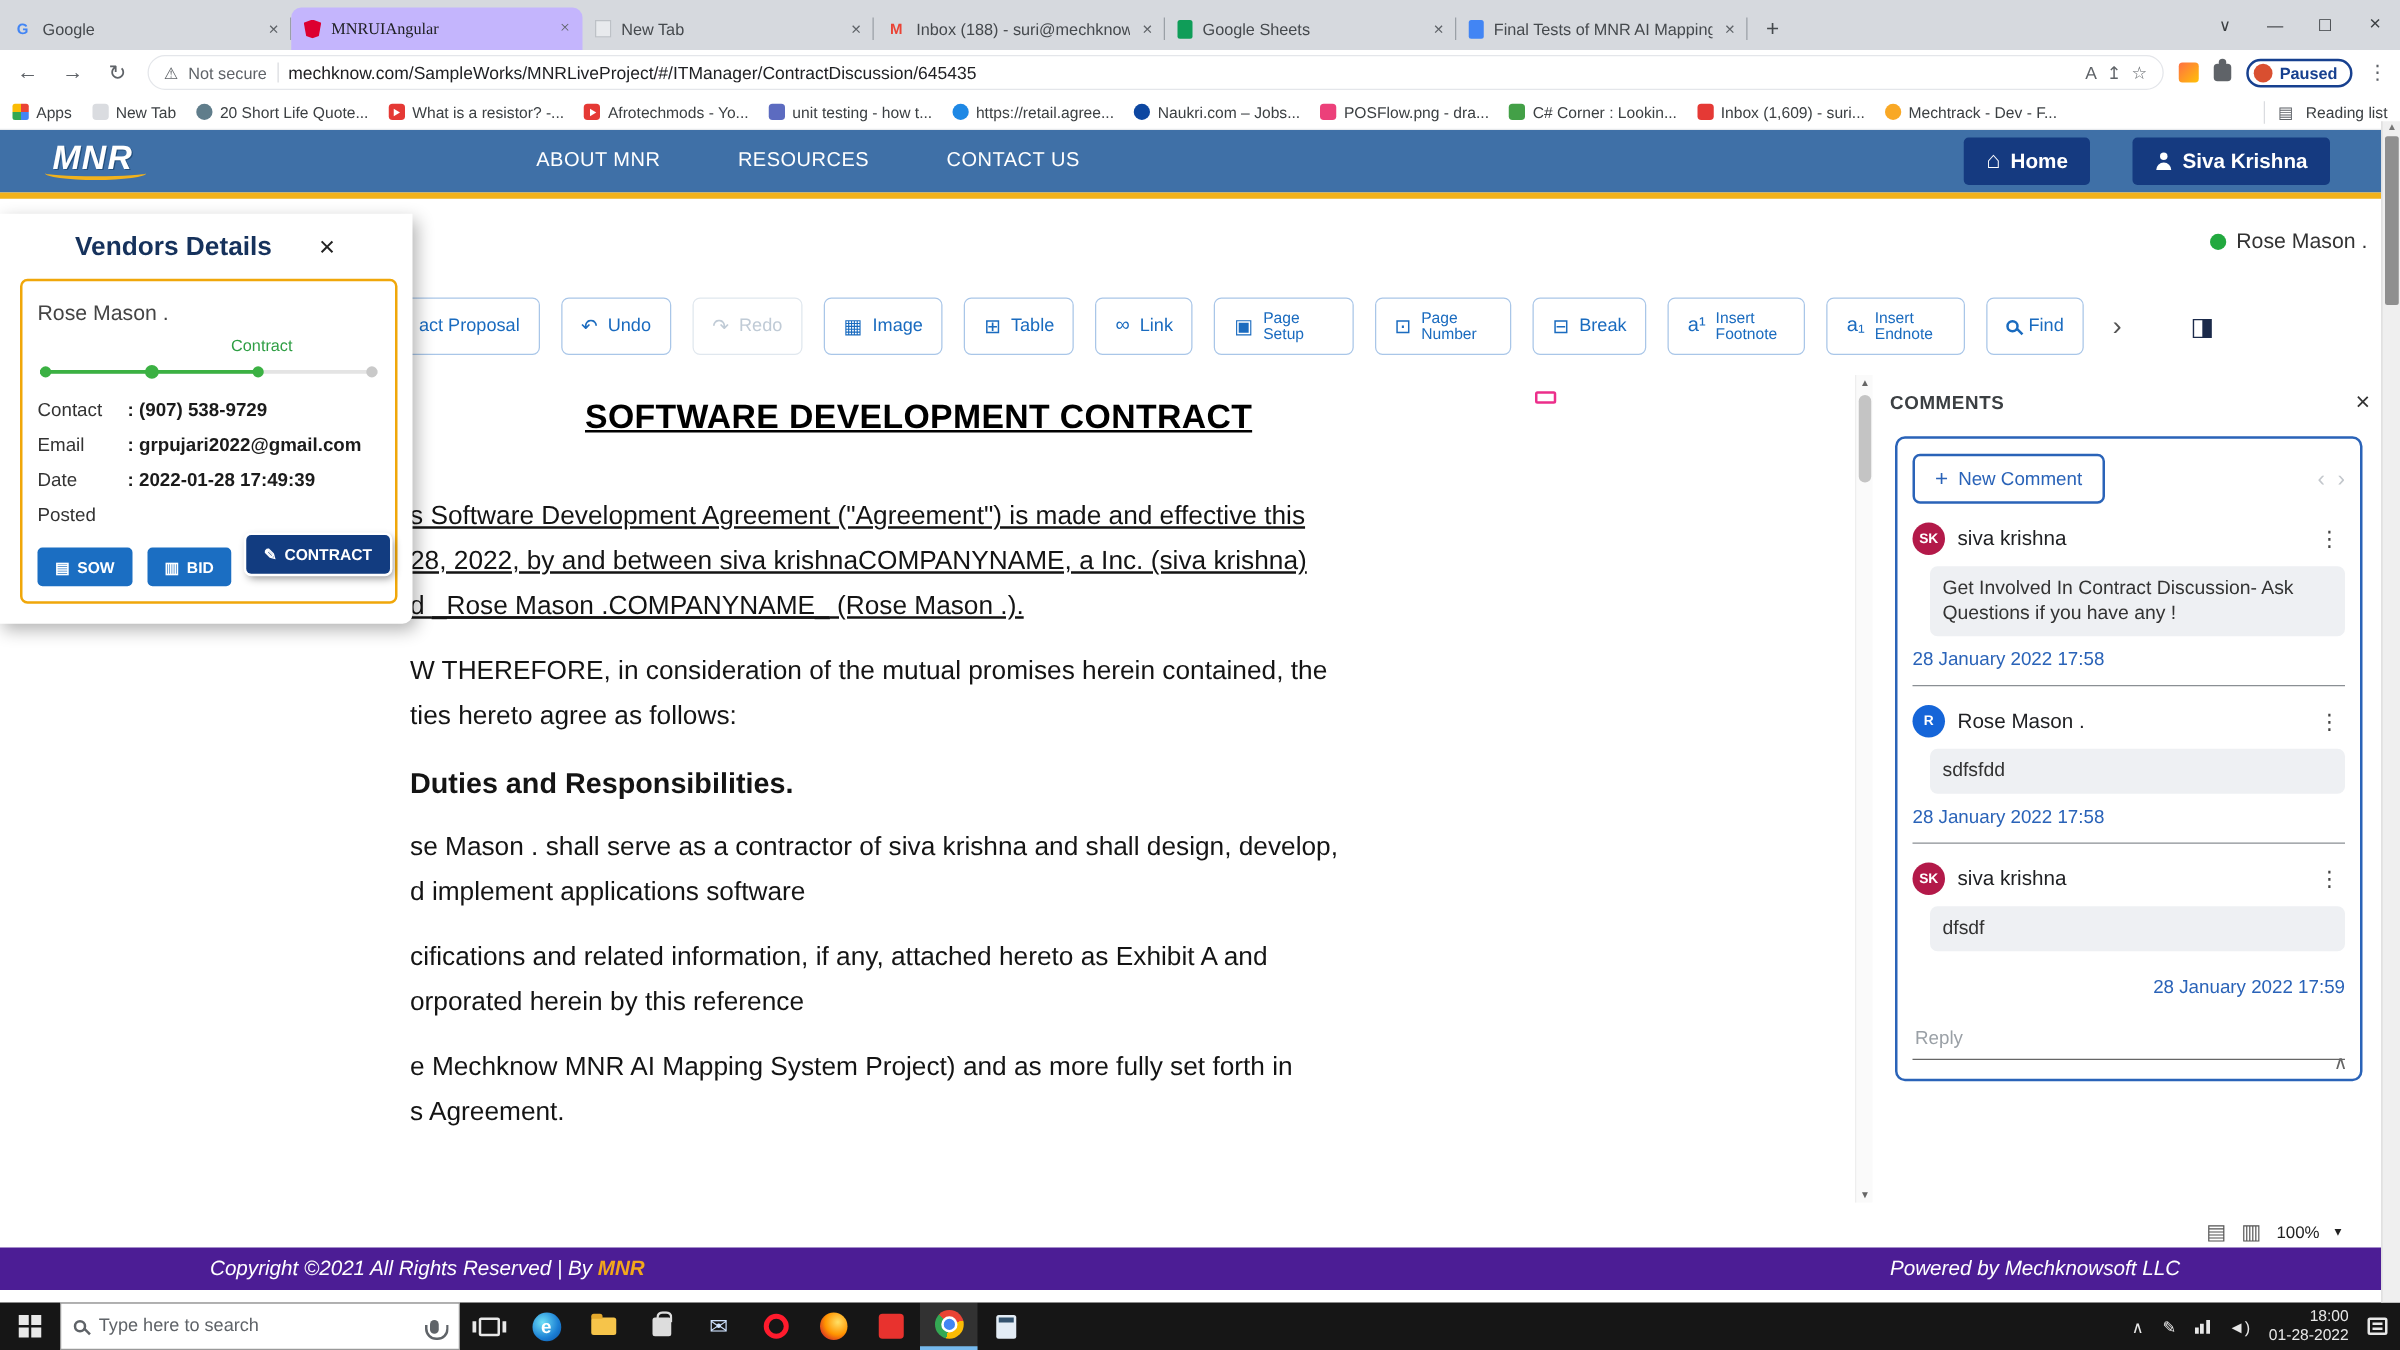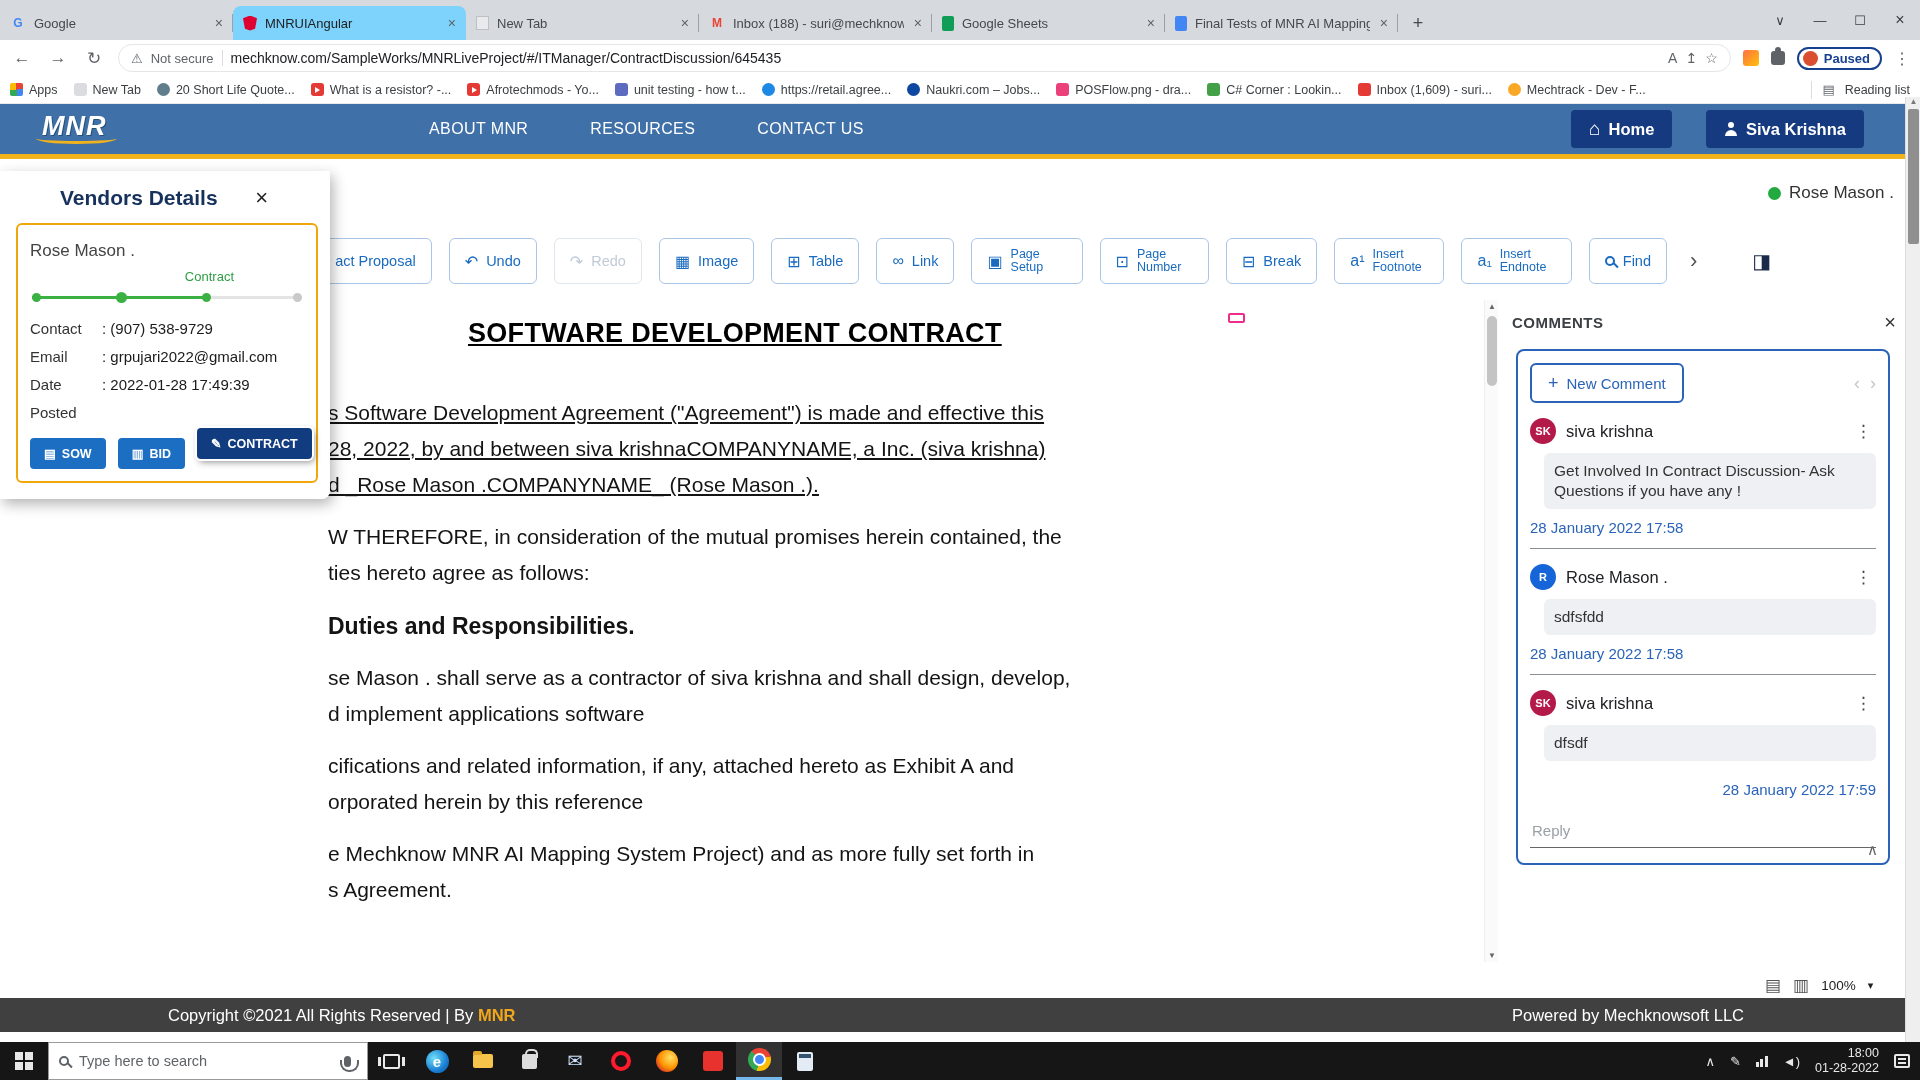--- a/index.html
+++ b/index.html
@@ -4,21 +4,21 @@
 <style>
   * { margin:0; padding:0; box-sizing:border-box; }
   html,body { width:1920px; height:1080px; }
   body { font-family:"Liberation Sans", sans-serif; background:#fff; }
   .screen { position:relative; width:1920px; height:1080px; overflow:hidden; background:#fff; }
 
   
   .tabstrip { position:absolute; left:0; top:0; width:1920px; height:40px; background:#d6d9de; display:flex; align-items:flex-end; }
   .tab { width:233px; height:34px; display:flex; align-items:center; gap:8px; padding:0 8px 0 10px; border-radius:8px 8px 0 0; color:#45494d; position:relative; }
   .tab:not(.active)::after { content:""; position:absolute; right:0; top:8px; bottom:8px; width:1px; background:#9aa0a6; }
-  .tab.active { background:#7dd3fc; color:#202124; }
+  .tab.active { background:#c4b5fd; color:#202124;font-family:Liberation Serif, serif; }
   .tab-label { flex:1; font-size:13px; white-space:nowrap; overflow:hidden; }
   .tab-close { font-size:14px; color:#5f6368; padding:0 2px; }
   .fav { width:16px; height:16px; display:inline-flex; align-items:center; justify-content:center; font-size:12px; font-weight:bold; flex:none; }
   .fav-google { color:#4285f4; }
   .fav-angular { width:14px; height:15px; background:#dd0031; clip-path:polygon(50% 0,100% 18%,86% 88%,50% 100%,14% 88%,0 18%); }
   .fav-newtab { width:13px; height:14px; background:#e8eaed; border:1px solid #bdc1c6; }
   .fav-gmail { color:#ea4335; }
   .fav-sheets { width:12px; height:15px; background:#0f9d58; border-radius:2px; }
   .fav-docs { width:12px; height:15px; background:#4285f4; border-radius:2px; }
   .newtab-btn { width:28px; height:28px; margin:0 0 3px 6px; display:flex; align-items:center; justify-content:center; font-size:18px; color:#45494d; border-radius:50%; }
@@ -149,28 +149,28 @@
   .slider { position:relative; height:14px; margin:6px 2px 10px; }
   .slider .track { position:absolute; left:0; right:0; top:6px; height:3px; background:#e4e4e4; }
   .slider .fill { position:absolute; left:0; width:65%; top:6px; height:3px; background:#3bb143; }
   .knob { position:absolute; top:3px; width:9px; height:9px; border-radius:50%; background:#3bb143; }
   .knob.k1 { left:0; }
   .knob.k2 { left:31%; width:11px; height:11px; top:2px; }
   .knob.k3 { left:63%; }
   .knob.k4 { left:calc(100% - 9px); background:#c9c9c9; }
   .vp-row { display:flex; font-size:15px; color:#222; height:28px; align-items:center; }
   .vp-label { width:72px; color:#333; }
-  .vp-value { font-weight:normal; color:#1b1b1b; }
+  .vp-value { font-weight:bold; color:#1b1b1b; }
   .vp-btns { display:flex; align-items:flex-end; gap:12px; margin-top:12px; }
   .vbtn { border:none; border-radius:4px; color:#fff; font-size:12.5px; font-weight:bold; display:flex; align-items:center; gap:6px; padding:8px 14px; font-family:inherit; }
   .vbtn.sow,.vbtn.bid { background:#1b6ec2; }
   .vbtn.contract { background:#123c80; transform:translateY(-10px); box-shadow:0 0 0 2px #fff,2px 3px 7px rgba(0,0,0,.45); }
 
   
-  .footer { position:absolute; left:0; top:998px; width:1905px; height:34px; background:#404040; color:#fff; font-size:16.5px; }
+  .footer { position:absolute; left:0; top:998px; width:1905px; height:34px; background:#4c1d95; color:#fff; font-size:16.5px;font-style:italic; }
   .footer .fleft { position:absolute; left:168px; top:8px; }
   .footer .brand { color:#f2a71b; font-weight:bold; }
   .footer .fright { position:absolute; left:1512px; top:8px; }
 
   
   .taskbar { position:absolute; left:0; top:1042px; width:1920px; height:38px; background:#161616; display:flex; align-items:center; }
   .start { width:48px; height:38px; display:flex; align-items:center; justify-content:center; }
   .start-ico { display:grid; grid-template-columns:8px 8px; gap:2px; }
   .start-ico i { width:8px; height:8px; background:#e8e8e8; display:block; }
   .searchbox { width:320px; height:38px; background:#fff; border:1px solid #999; display:flex; align-items:center; gap:10px; padding:0 10px; }

